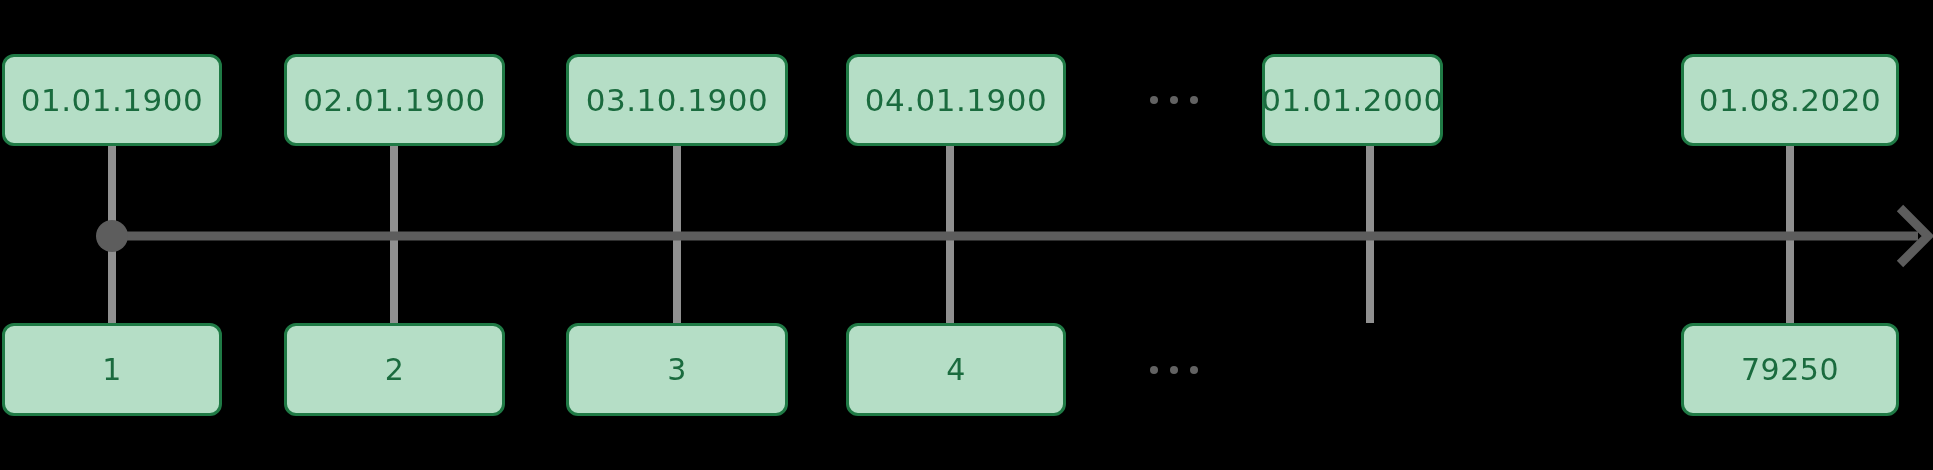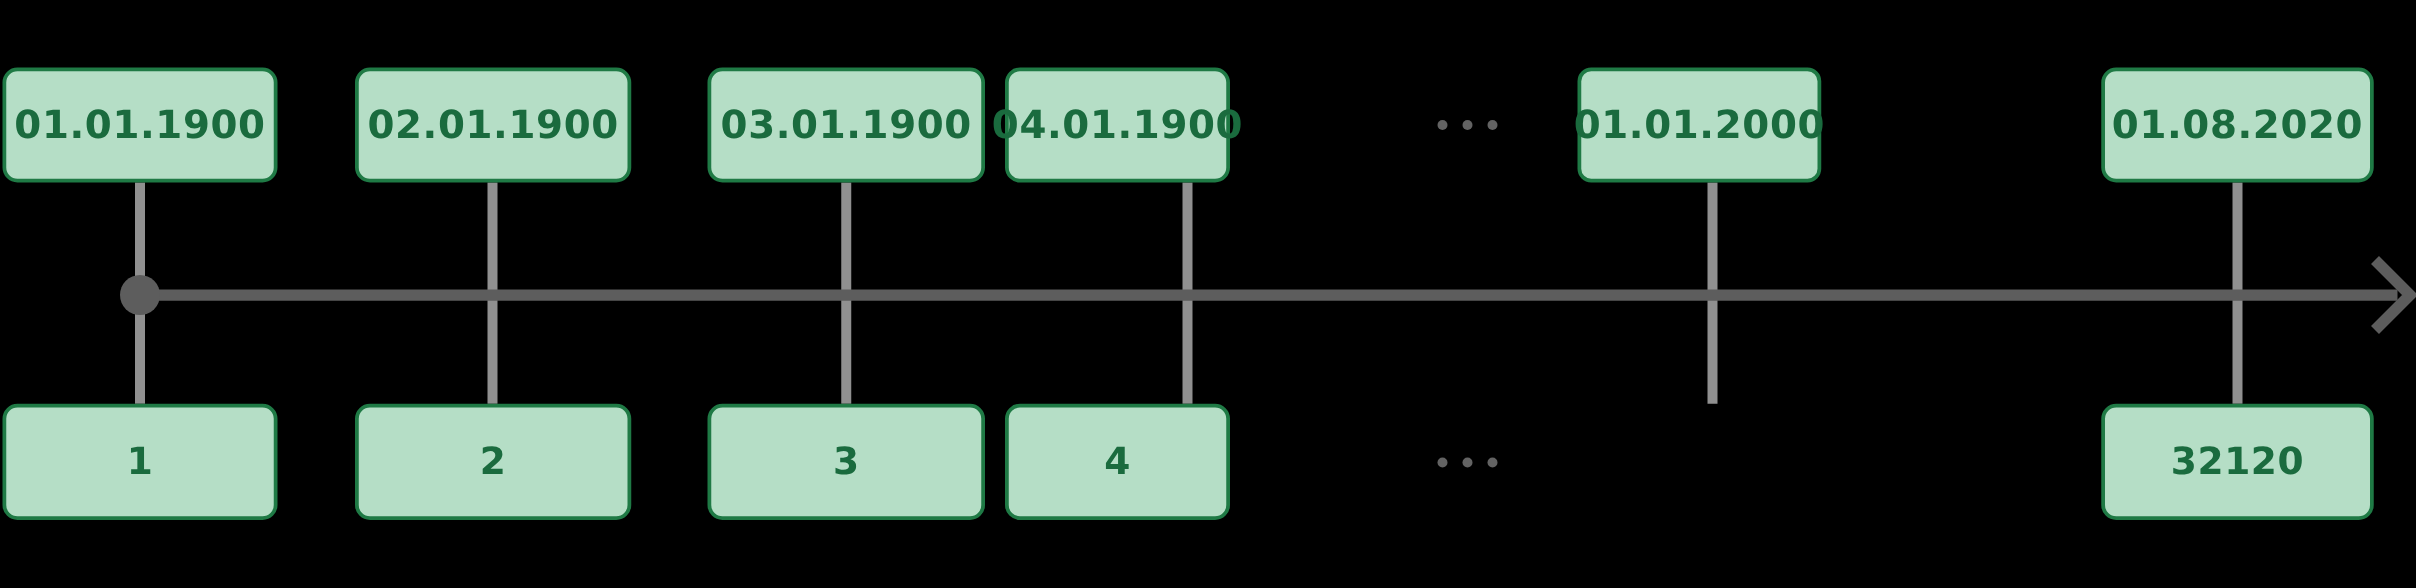--- a/index.html
+++ b/index.html
@@ -20,30 +20,30 @@
     position: absolute;
     height: 92px;
     background: #b5dec6;
     border: 3px solid #1f7a45;
     border-radius: 12px;
     box-sizing: border-box;
     display: flex;
     align-items: center;
     justify-content: center;
     color: #1a6b3e;
-    font-weight: bold;
+    font-weight: normal;
     letter-spacing: 0.5px;
   }
   .box.top    { top: 54px;  font-size: 31px; }
   .box.bottom { top: 323px; height: 93px; font-size: 30px; }
   .c0 { left: 2px;    width: 220px; }
   .c1 { left: 284px;  width: 221px; }
   .c2 { left: 566px;  width: 222px; }
-  .c3 { left: 804px;  width: 180px; }
-  .c4 { left: 1262px; width: 195px; border-radius: 11px; }
+  .c3 { left: 846px;  width: 220px; }
+  .c4 { left: 1262px; width: 181px; }
   .c5 { left: 1681px; width: 218px; }
   .ellipsis {
     position: absolute;
     left: 1150px;
     width: 48px;
     display: flex;
     align-items: center;
     justify-content: space-between;
   }
   .ellipsis.top    { top: 54px;  height: 92px; }
@@ -75,21 +75,21 @@
     <polyline points="1900,208 1928,236 1900,264" fill="none" stroke="#5d5d5d" stroke-width="9"></polyline>
   </svg>
 
   <div class="box top c0">
     <span>01.01.1900</span>
   </div>
   <div class="box top c1">
     <span>02.01.1900</span>
   </div>
   <div class="box top c2">
-    <span>03.01.1900</span>
+    <span>03.10.1900</span>
   </div>
   <div class="box top c3">
     <span>04.01.1900</span>
   </div>
   <div class="box top c4">
     <span>01.01.2000</span>
   </div>
   <div class="box top c5">
     <span>01.08.2020</span>
   </div>
@@ -111,16 +111,16 @@
   <div class="box bottom c1">
     <span>2</span>
   </div>
   <div class="box bottom c2">
     <span>3</span>
   </div>
   <div class="box bottom c3">
     <span>4</span>
   </div>
   <div class="box bottom c5">
-    <span>32120</span>
+    <span>79250</span>
   </div>
 
 </div>
 
 </body></html>

